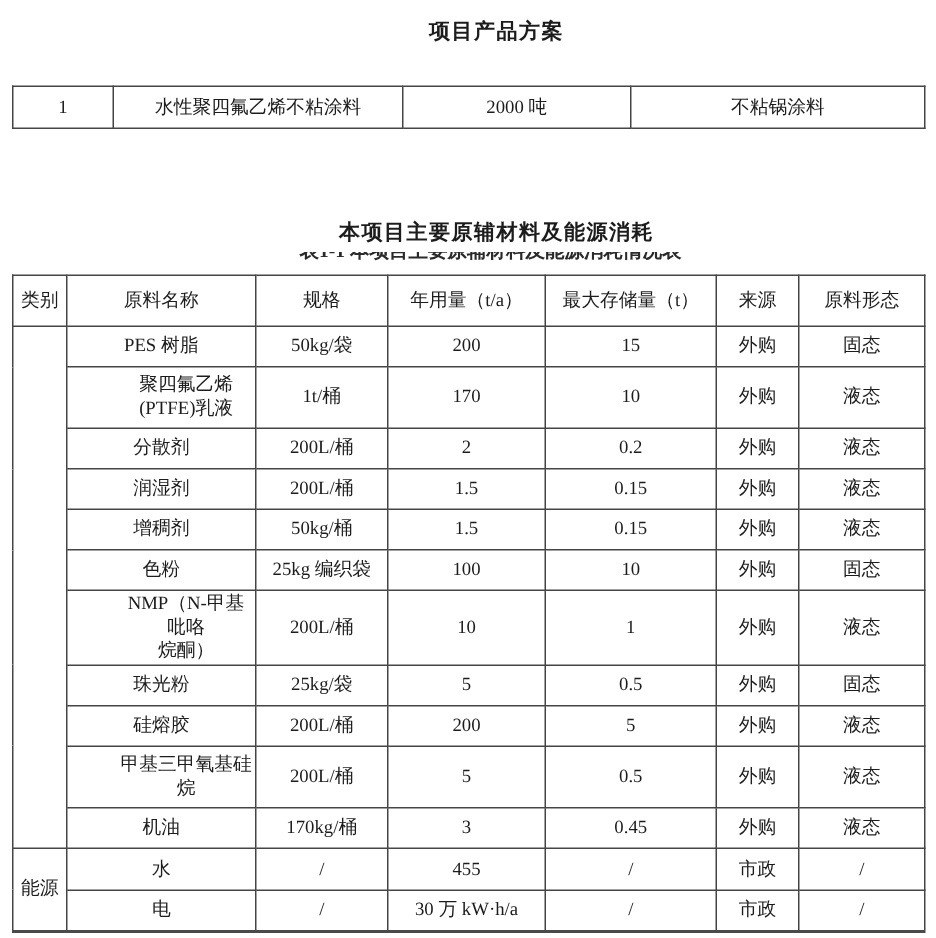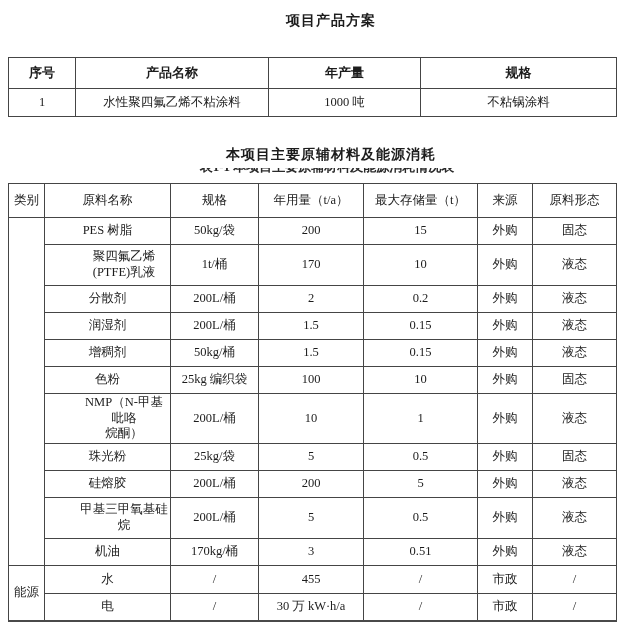--- a/index.html
+++ b/index.html
@@ -72,30 +72,24 @@
 <div id="title1" class="doc-title">项目产品方案</div>
 
 <table id="product-table">
   <colgroup>
       <col style="width:67px">
       <col style="width:193px">
       <col style="width:152px">
       <col style="width:196px">
     </colgroup>
   <tbody>
-      <tr class="hrow">
-    <th>序号</th>
-    <th>产品名称</th>
-    <th>年产量</th>
-    <th>规格</th>
-  </tr>
   <tr class="drow">
     <td>1</td>
     <td>水性聚四氟乙烯不粘涂料</td>
-    <td>1000 吨</td>
+    <td>2000 吨</td>
     <td>不粘锅涂料</td>
   </tr>
 </tbody>
   </table>
 
 <div id="title2" class="doc-title">本项目主要原辅材料及能源消耗</div>
 
 <div class="clipped-caption">
     <span>表1-1 本项目主要原辅材料及能源消耗情况表</span>
   </div>
@@ -202,21 +196,21 @@
     <td>200L/桶</td>
     <td>5</td>
     <td>0.5</td>
     <td>外购</td>
     <td>液态</td>
   </tr>
   <tr class="r27">
     <td>机油</td>
     <td>170kg/桶</td>
     <td>3</td>
-    <td>0.51</td>
+    <td>0.45</td>
     <td>外购</td>
     <td>液态</td>
   </tr>
   <tr class="r28">
     <td rowspan="2">能源</td>
     <td>水</td>
     <td>/</td>
     <td>455</td>
     <td>/</td>
     <td>市政</td>

